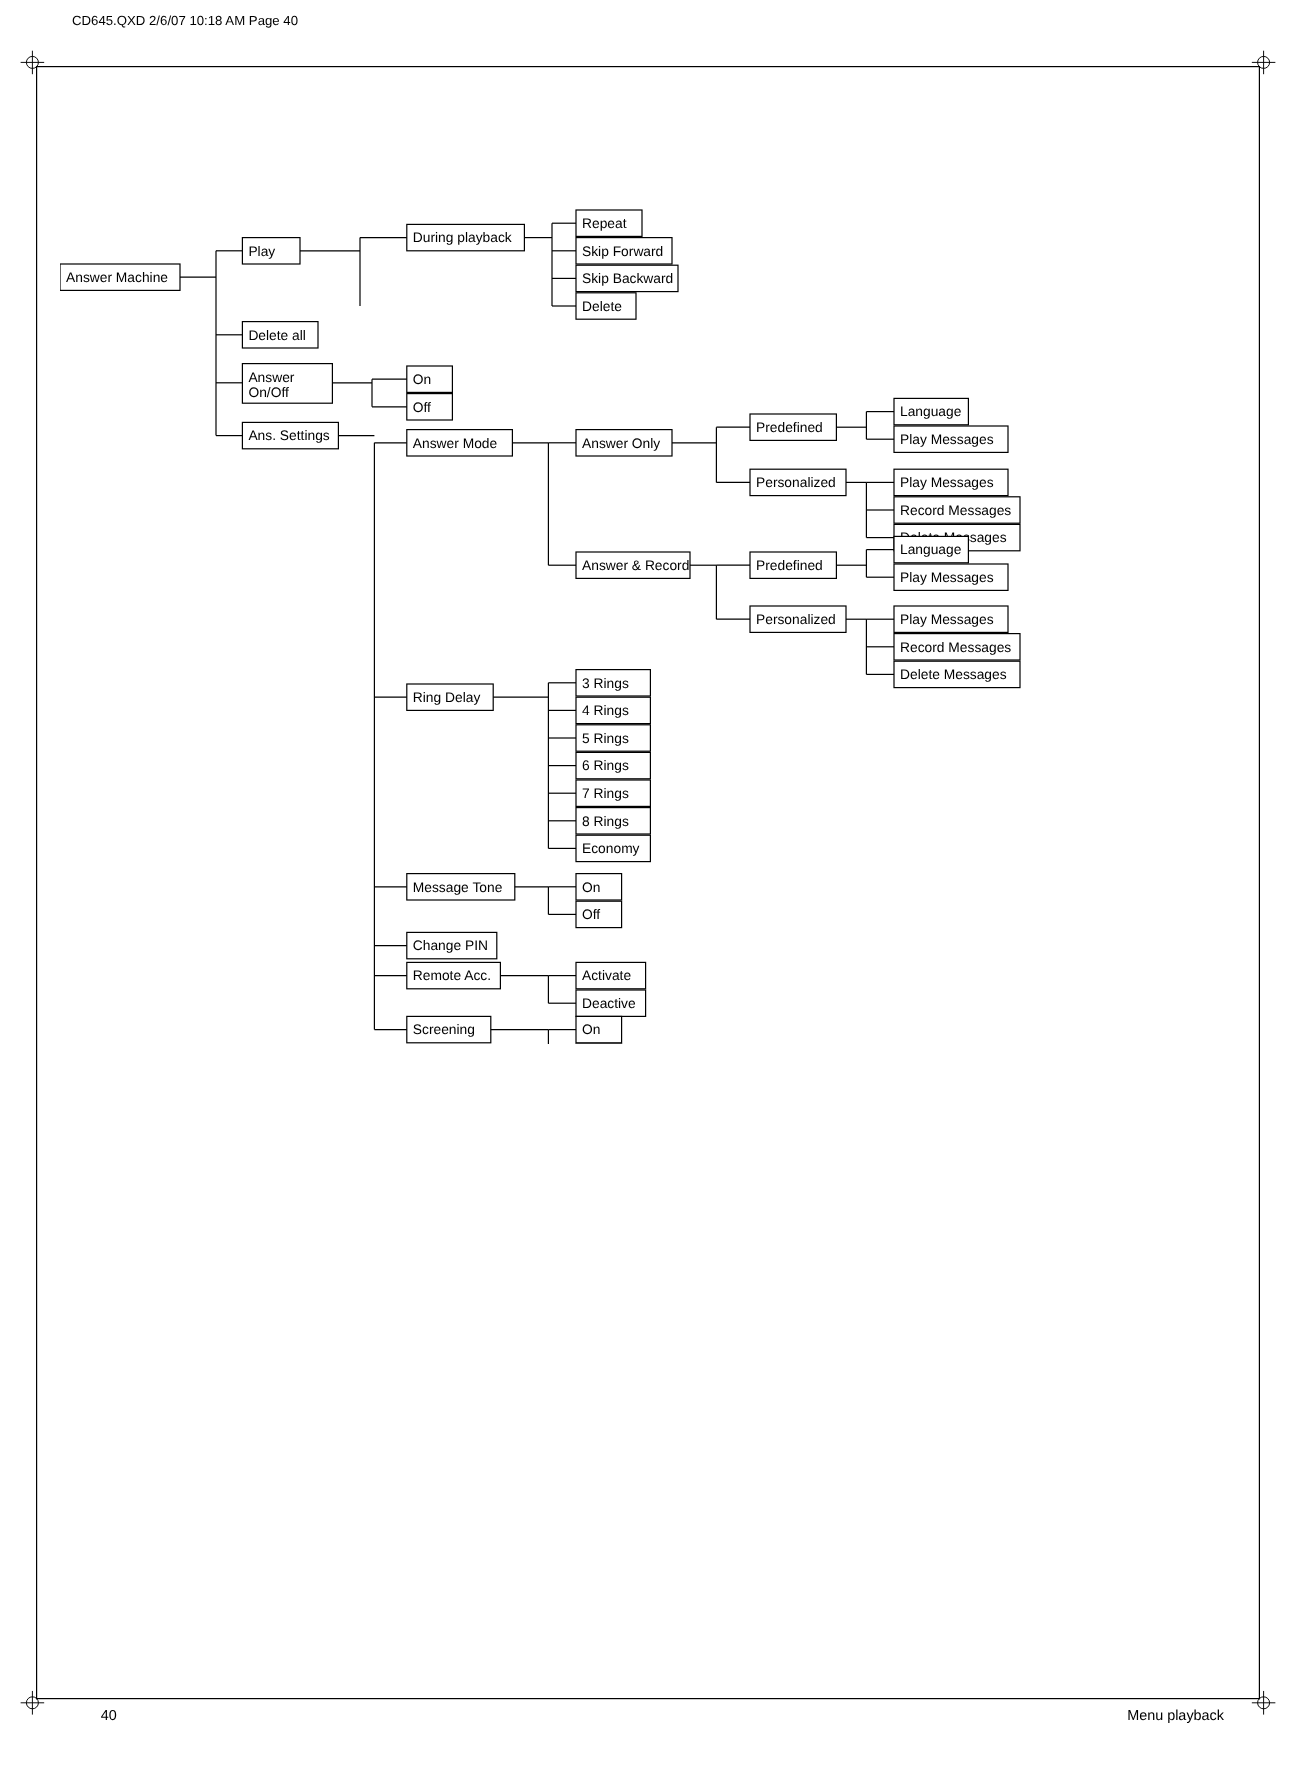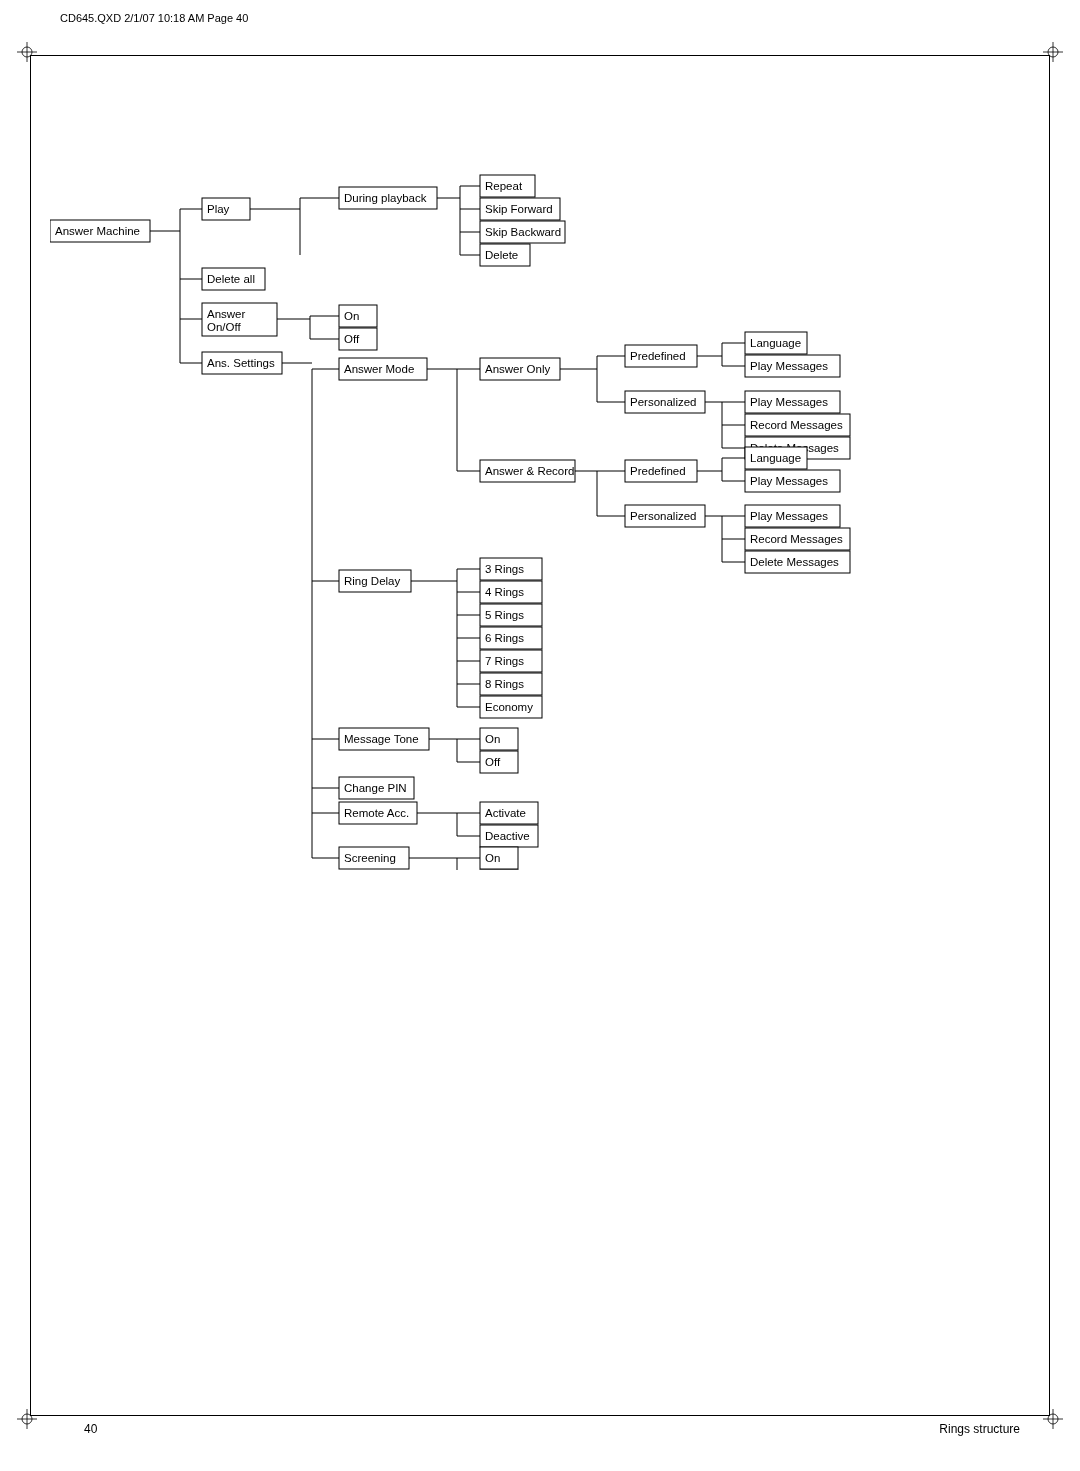--- a/index.html
+++ b/index.html
@@ -84,24 +84,24 @@
     }
   </style>
 </head>
 <body>
 
 <div class="page-border-top"></div>
 <div class="page-border-bottom"></div>
 <div class="page-border-left"></div>
 <div class="page-border-right"></div>
 
-<div class="header">CD645.QXD   2/1/07   10:18 AM   Page  40</div>
+<div class="header">CD645.QXD   2/6/07   10:18 AM   Page  40</div>
 
 <div class="page-number">40</div>
-<div class="footer-text">Rings structure</div>
+<div class="footer-text">Menu playback</div>
 
 <svg class="reg-mark reg-mark-tl" viewBox="0 0 20 20">
   <line x1="10" y1="0" x2="10" y2="20" stroke="#000" stroke-width="0.8"></line>
   <line x1="0" y1="10" x2="20" y2="10" stroke="#000" stroke-width="0.8"></line>
   <circle cx="10" cy="10" r="5" fill="none" stroke="#000" stroke-width="0.8"></circle>
 </svg>
 <svg class="reg-mark reg-mark-tr" viewBox="0 0 20 20">
   <line x1="10" y1="0" x2="10" y2="20" stroke="#000" stroke-width="0.8"></line>
   <line x1="0" y1="10" x2="20" y2="10" stroke="#000" stroke-width="0.8"></line>
   <circle cx="10" cy="10" r="5" fill="none" stroke="#000" stroke-width="0.8"></circle>

